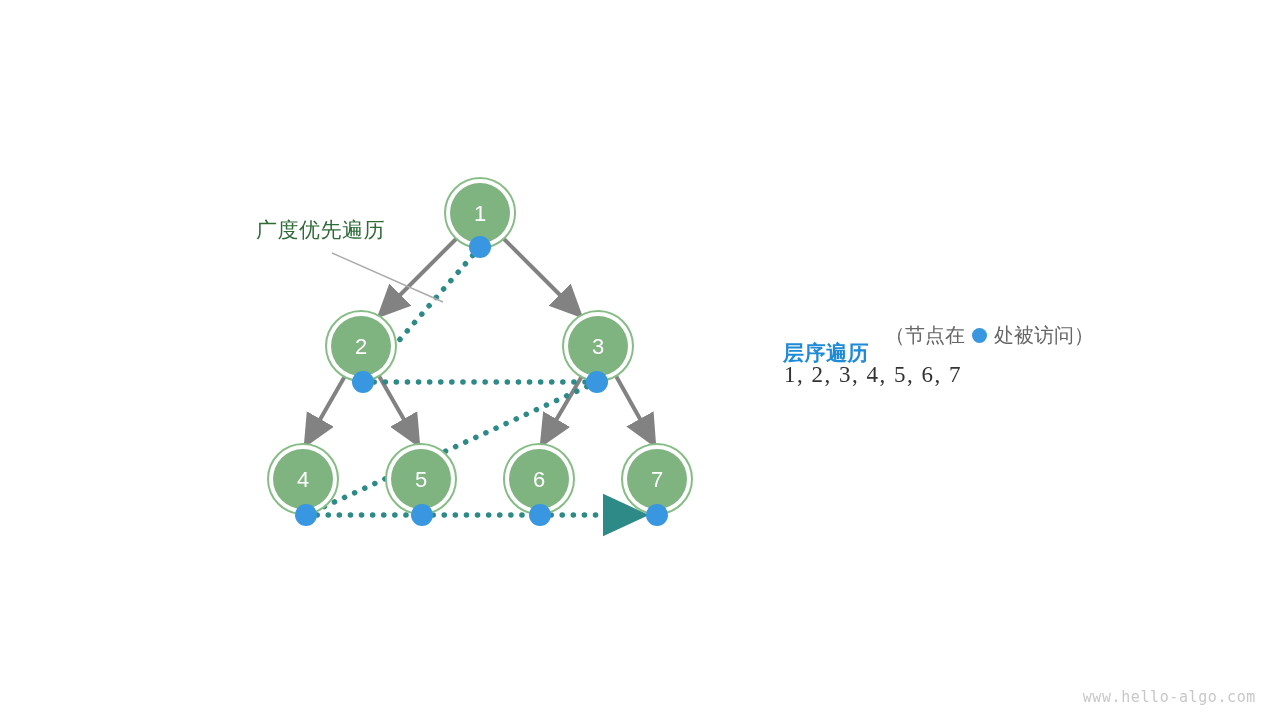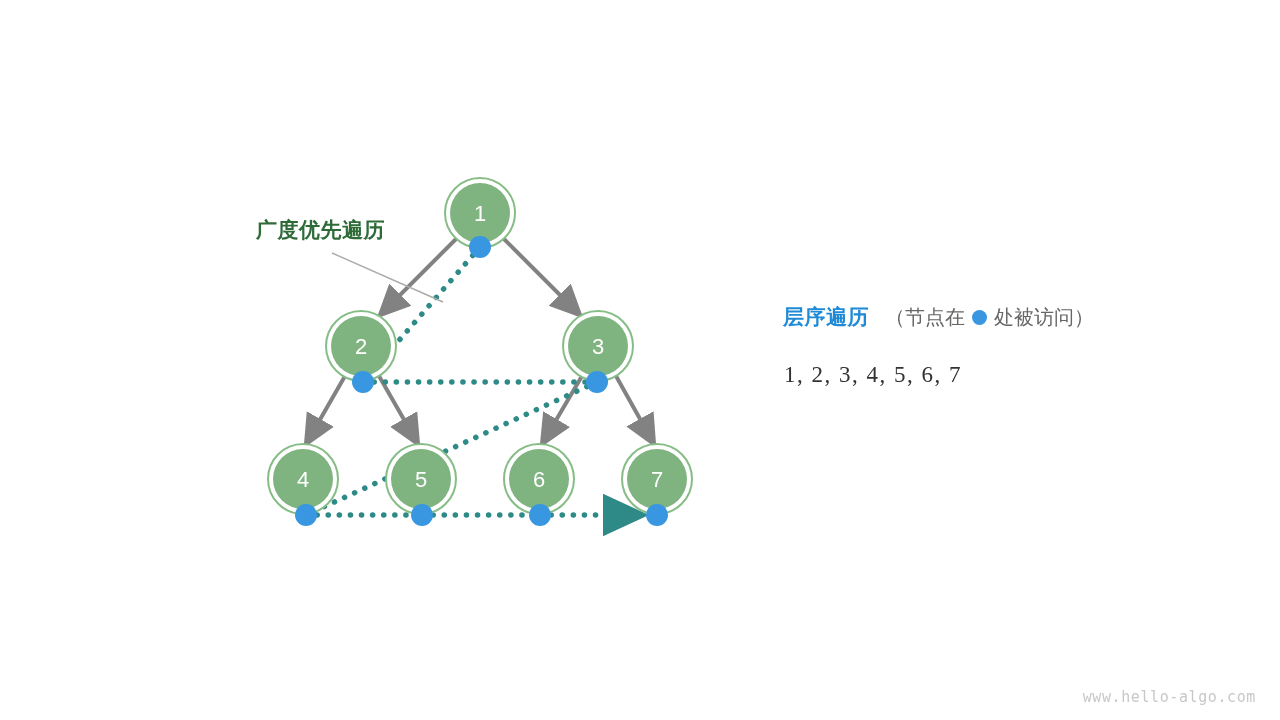--- a/index.html
+++ b/index.html
@@ -19,39 +19,40 @@
     left: 0;
     top: 0;
     width: 1280px;
     height: 720px;
   }
   .bfs-label {
     position: absolute;
     left: 256px;
     top: 216px;
     font-size: 21px;
-    font-weight: bold;
+    font-weight: normal;
     color: #2f6b38;
     letter-spacing: 0.5px;
     white-space: nowrap;
     text-align: right;
   }
   .legend {
     position: absolute;
     left: 783px;
     top: 303px;
     display: flex;
     align-items: center;
     white-space: nowrap;
   }
   .legend-title {
     font-size: 21px;
     font-weight: bold;
     color: #1f8ad6;
     letter-spacing: 0.5px;
+    margin-top: 36px;
   }
   .legend-note {
     font-size: 20px;
     color: #666666;
     margin-left: 16px;
     display: flex;
     align-items: center;
     white-space: nowrap;
   }
   .legend-dot {

